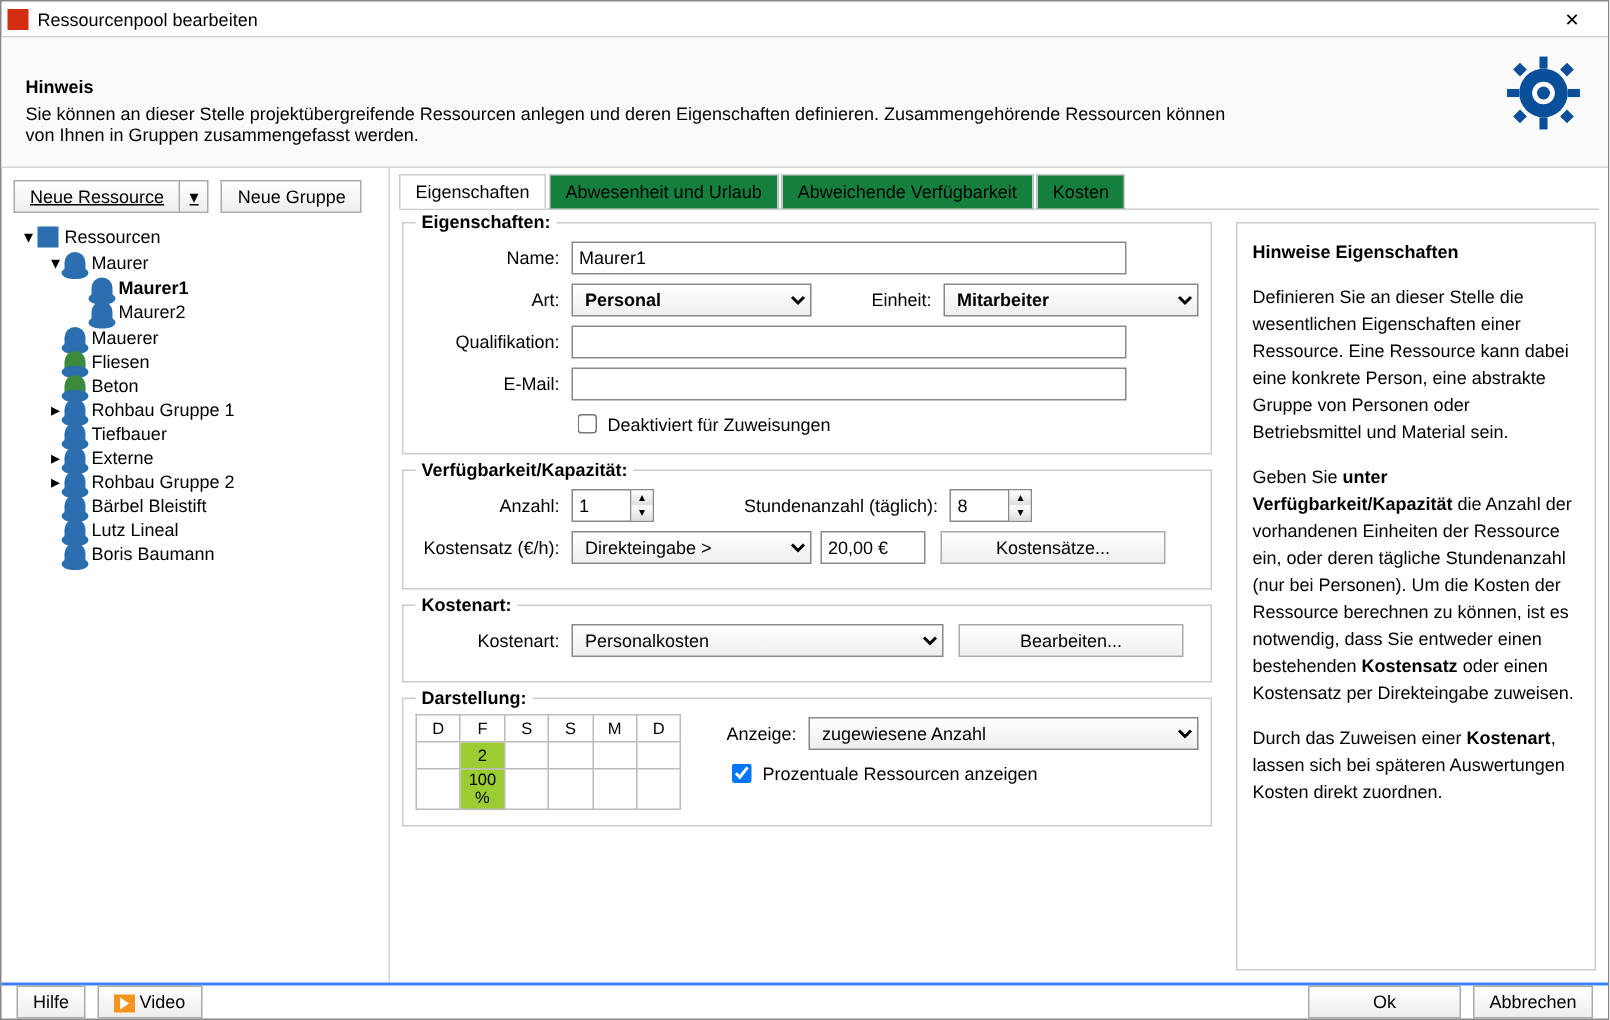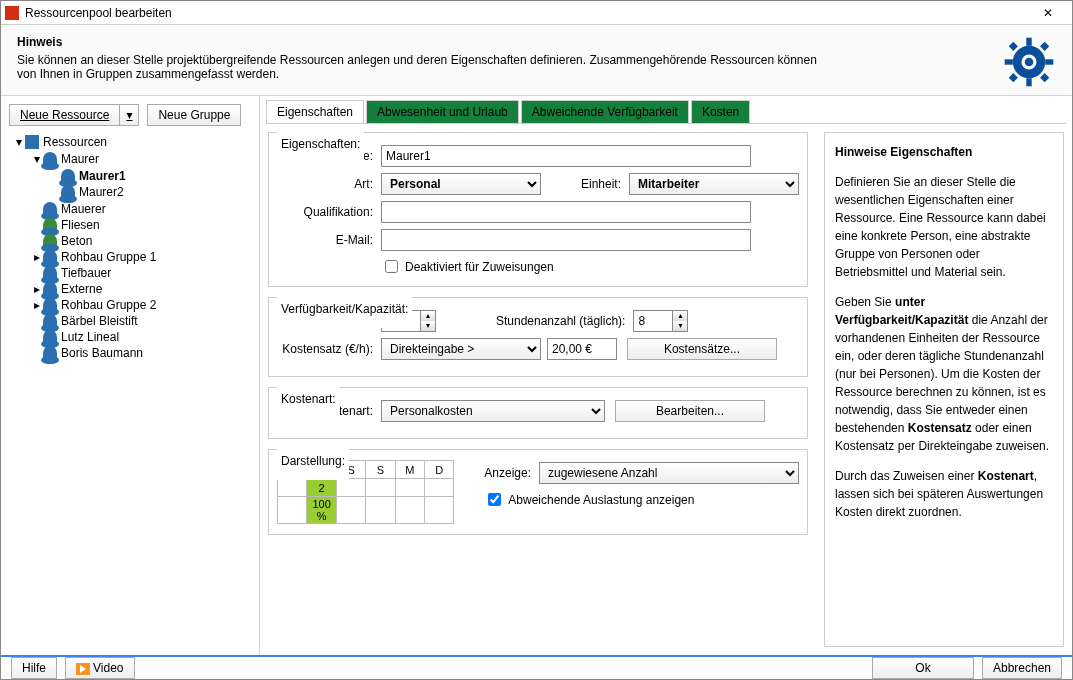--- a/index.html
+++ b/index.html
@@ -2,21 +2,21 @@
 <html><head>
 <meta charset="utf-8">
 <style>
 * { box-sizing: border-box; font-family: "Segoe UI", Tahoma, sans-serif; font-size: 12px; }
 body { margin: 0; background: #fff; color: #000; }
 .window { width: 1073px; height: 680px; border: 1px solid #888; display: flex; flex-direction: column; }
 .titlebar { display: flex; align-items: center; padding: 2px 4px; border-bottom: 1px solid #ccc; height: 24px; }
 .titlebar .icon-sq { width: 14px; height: 14px; background: #d42e12; margin-right: 6px; }
 .titlebar .close { margin-left: auto; width: 40px; text-align: center; }
 .header { position: relative; padding: 10px 16px 14px 16px; border-bottom: 1px solid #d4d4d4; background: #fafafa; }
-.header h3 { margin: 0 0 4px 0; font-size: 12px; font-weight: bold; }
+.header h3 { margin: 16px 0 4px 0; font-size: 12px; font-weight: bold; }
 .gear { position: absolute; right: 16px; top: 10px; }
 button { background: linear-gradient(#fff,#eee); border: 1px solid #aaa; padding: 3px 10px; cursor: pointer; }
 .splitbtn { display: flex; text-decoration: underline; }
 .splitbtn button:first-child { border-right: none; }
 .splitbtn button.dd { padding: 3px 6px; }
 .body { display: flex; flex: 1; overflow: hidden; }
 .sidebar { width: 320px; border-right: 1px solid #d4d4d4; padding: 4px 0; }
 .tree { list-style: none; padding: 0 0 0 12px; margin: 0; }
 .tree ul { list-style: none; padding-left: 18px; margin: 0; }
 .tree li { padding: 1px 0; display: flex; align-items: center; }
@@ -26,21 +26,21 @@
 .tree .gicon { width:14px; height:14px; display:inline-block; margin-right:4px; background:#2b6fb0; }
 .tree .selected { font-weight: bold; }
 .main { flex: 1; display: flex; flex-direction: column; }
 .tabs { display: flex; border-bottom: 1px solid #ccc; margin: 0 6px; }
 .tab { padding: 4px 10px; border: 1px solid #ccc; border-bottom: none; background: #15803d; margin-right: 2px; margin-top: 4px; }
 .tab.active { background: #fff; }
 .content { flex: 1; display: flex; overflow: auto; }
 .form-col { flex: 1; padding: 8px; }
 .help-col { width: 240px; border: 1px solid #ccc; margin: 8px; padding: 10px; line-height: 1.5; }
 .section { border: 1px solid #ccc; margin-bottom: 10px; padding: 6px 8px 10px 8px; position: relative; }
-.section .legend { position: absolute; top: -8px; left: 8px; background: #fff; padding: 12px 4px; font-weight: normal; }
+.section .legend { position: absolute; top: -8px; left: 8px; background: #fff; padding: 0 4px; font-weight: bold; }
 .row { display: flex; align-items: center; margin: 6px 0; }
 .row label.lbl { width: 96px; text-align: right; margin-right: 8px; }
 .row input[type=text], .row select { border: 1px solid #888; padding: 2px 4px; height: 22px; background:#fff; }
 .row select { background: linear-gradient(#fff,#eee); }
 .wide { width: 370px; }
 .mid { width: 160px; }
 .chk { display: flex; align-items: center; gap: 4px; margin-left: 104px; }
 .spin { display: flex; }
 .spin input { width: 40px; }
 .spin .arrows { display:flex; flex-direction:column; border:1px solid #888; border-left:none; }
@@ -240,21 +240,21 @@
               <select class="mid"><option>Direkteingabe &gt;</option></select>
               <input type="text" style="width: 70px; margin-left: 6px;" value="20,00 €">
               <button style="margin-left:10px; width:150px;">Kostensätze...</button>
             </div>
           </div>
 
           <div class="section">
             <span class="legend">Kostenart:</span>
             <div class="row">
               <label class="lbl">Kostenart:</label>
-              <select style="width:224px"><option>Personalkosten</option></select>
+              <select style="width:248px"><option>Personalkosten</option></select>
               <button style="margin-left:10px; width:150px;">Bearbeiten...</button>
             </div>
           </div>
 
           <div class="section">
             <span class="legend">Darstellung:</span>
             <div style="display:flex; gap:30px;">
               <div>
                 <table class="tbl">
                   <tbody>
@@ -285,21 +285,21 @@
                 </tbody>
                   </table>
               </div>
               <div>
                 <div class="row">
                   <label style="margin-right:8px;">Anzeige:</label>
                   <select style="width:260px"><option>zugewiesene Anzahl</option></select>
                 </div>
                 <div style="display:flex; align-items:center; gap:4px; margin-top:6px;">
                   <input type="checkbox" checked="" style="">
-                  <span>Abweichende Auslastung anzeigen</span>
+                  <span>Prozentuale Ressourcen anzeigen</span>
                 </div>
               </div>
             </div>
           </div>
 
         </div>
 
         <div class="help-col">
           <div style="font-weight:bold; margin-bottom:8px;">Hinweise Eigenschaften</div>
           <p>Definieren Sie an dieser Stelle die wesentlichen Eigenschaften einer Ressource. Eine Ressource kann dabei eine konkrete Person, eine abstrakte Gruppe von Personen oder Betriebsmittel und Material sein.</p>

